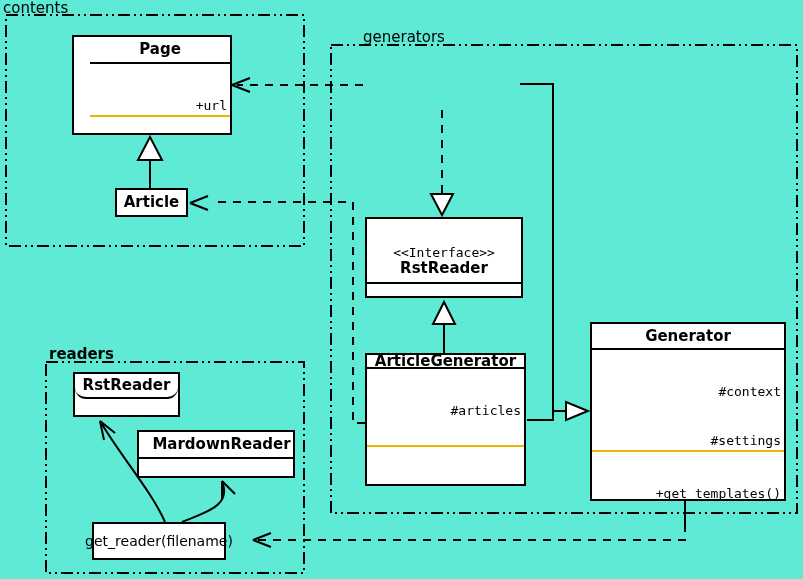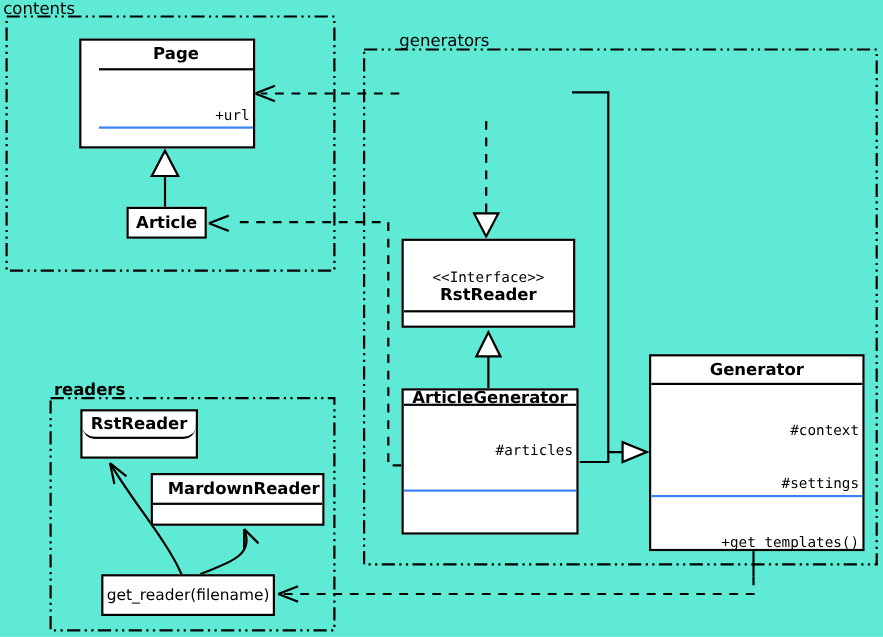--- a/index.html
+++ b/index.html
@@ -30,21 +30,21 @@
   .uml-title.no-sep{border-bottom:none;flex:1;}
   .uml-stereo{
     font-family:"DejaVu Sans Mono",monospace;font-weight:normal;
     font-size:13px;line-height:15px;
   }
   .uml-section{
     box-sizing:border-box;flex:none;padding:1px 3px;
     font-size:13px;line-height:16.4px;white-space:pre;overflow:hidden;
   }
   .uml-section.grow{flex:1;}
-  .uml-section + .uml-section{border-top:2px solid #3b82f6;}
+  .uml-section + .uml-section{border-top:2px solid #eab308;}
   .uml-node{
     position:absolute;z-index:2;box-sizing:border-box;background:#ffffff;
     border:2px solid #000;display:flex;align-items:center;justify-content:center;
     font-family:"DejaVu Sans",sans-serif;font-size:14px;white-space:nowrap;
   }
 </style>
 </head>
 <body>
 
 <div id="canvas">
@@ -155,17 +155,17 @@
     </div>
   </div>
 
   <div class="uml-class" style="left:137px;top:430px;width:158px;height:48px;">
     <div class="uml-title" style="height:27px;padding-left:11px;">MardownReader</div>
     <div class="uml-section grow">
       
     </div>
   </div>
 
-  <div class="uml-node" style="left:92px;top:522px;width:158px;height:38px;">
+  <div class="uml-node" style="left:92px;top:522px;width:134px;height:38px;">
     <span>get_reader(filename)</span>
   </div>
 
 </div>
 
 </body></html>

